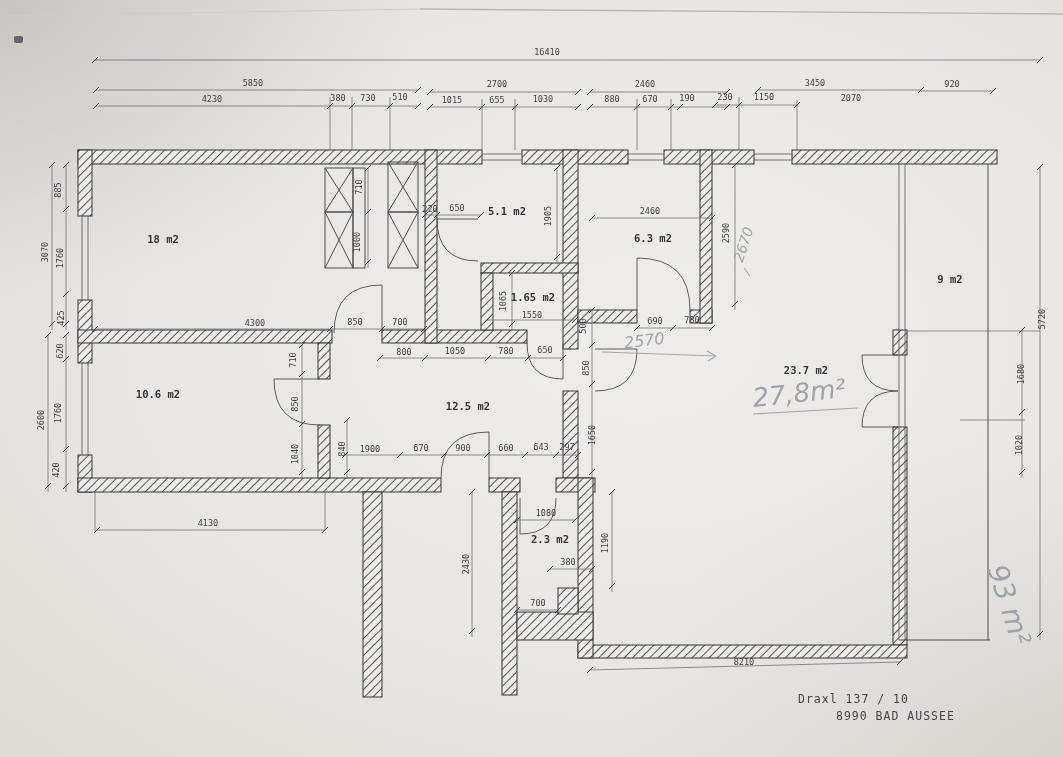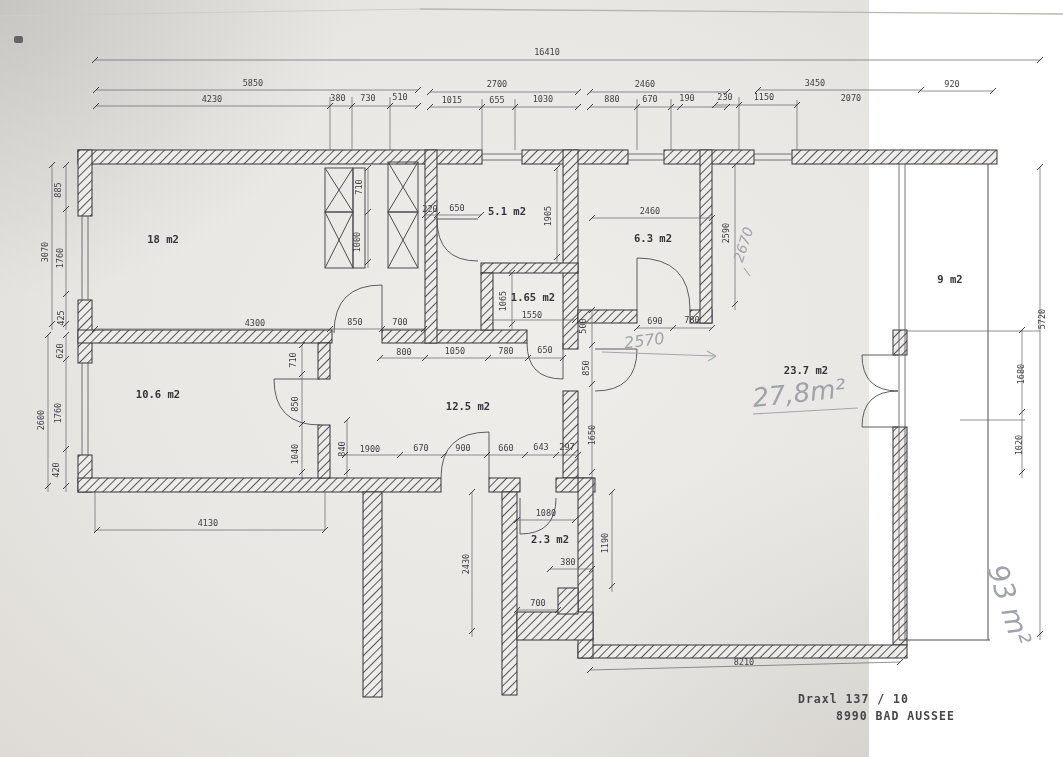--- a/index.html
+++ b/index.html
@@ -1,35 +1,35 @@
 <!DOCTYPE html>
 <html><head>
 <meta charset="utf-8">
 <style>
   html,body{margin:0;padding:0;}
   body{width:1063px;height:757px;overflow:hidden;font-family:"DejaVu Sans",sans-serif;}
-  #scan{position:relative;width:869px;height:757px;
+  #scan{position:relative;width:1063px;height:757px;
     background:
       radial-gradient(ellipse at 0% 0%, rgba(70,70,75,.16), rgba(0,0,0,0) 28%),
       radial-gradient(ellipse at 100% 100%, rgba(120,115,110,.10), rgba(0,0,0,0) 30%),
       radial-gradient(ellipse at 60% 45%, #efede9 0%, #e9e7e3 55%, #dedbd6 100%);
   }
   #plan{position:absolute;left:0;top:0;}
   .wall{fill:url(#hatch);stroke:#35353a;stroke-width:1;}
   .thin{stroke:#4c4c52;stroke-width:1;fill:none;}
   .dimline{stroke:#63636a;stroke-width:.7;fill:none;}
   .tick{stroke:#3c3c42;stroke-width:1;fill:none;}
   .winline{stroke:#54545a;stroke-width:.8;fill:none;}
   .arc{stroke:#4c4c52;stroke-width:.9;fill:none;}
   .pencil{stroke:#a3a6ad;stroke-width:1.1;fill:none;}
   text.dim{font-family:"DejaVu Sans Mono",monospace;font-size:8.5px;fill:#3e3e44;text-anchor:middle;}
   text.room{font-family:"DejaVu Sans Mono",monospace;font-size:10.5px;font-weight:bold;fill:#333338;text-anchor:middle;}
   text.hand{font-family:"DejaVu Sans",sans-serif;font-style:italic;fill:#a0a3ab;text-anchor:middle;}
   .addr{position:absolute;font-family:"DejaVu Sans Mono",monospace;color:#46464c;
-        font-size:11.5px;letter-spacing:1px;white-space:nowrap;font-weight:bold;}
+        font-size:11.5px;letter-spacing:1px;white-space:nowrap;}
 </style>
 </head>
 <body>
 
 <div id="scan">
 
 <svg id="plan" width="1063" height="757" viewBox="0 0 1063 757">
   <defs>
     <pattern id="hatch" patternUnits="userSpaceOnUse" width="6" height="6" patternTransform="rotate(45)">
       <rect width="6" height="6" fill="#eeece8"></rect>

